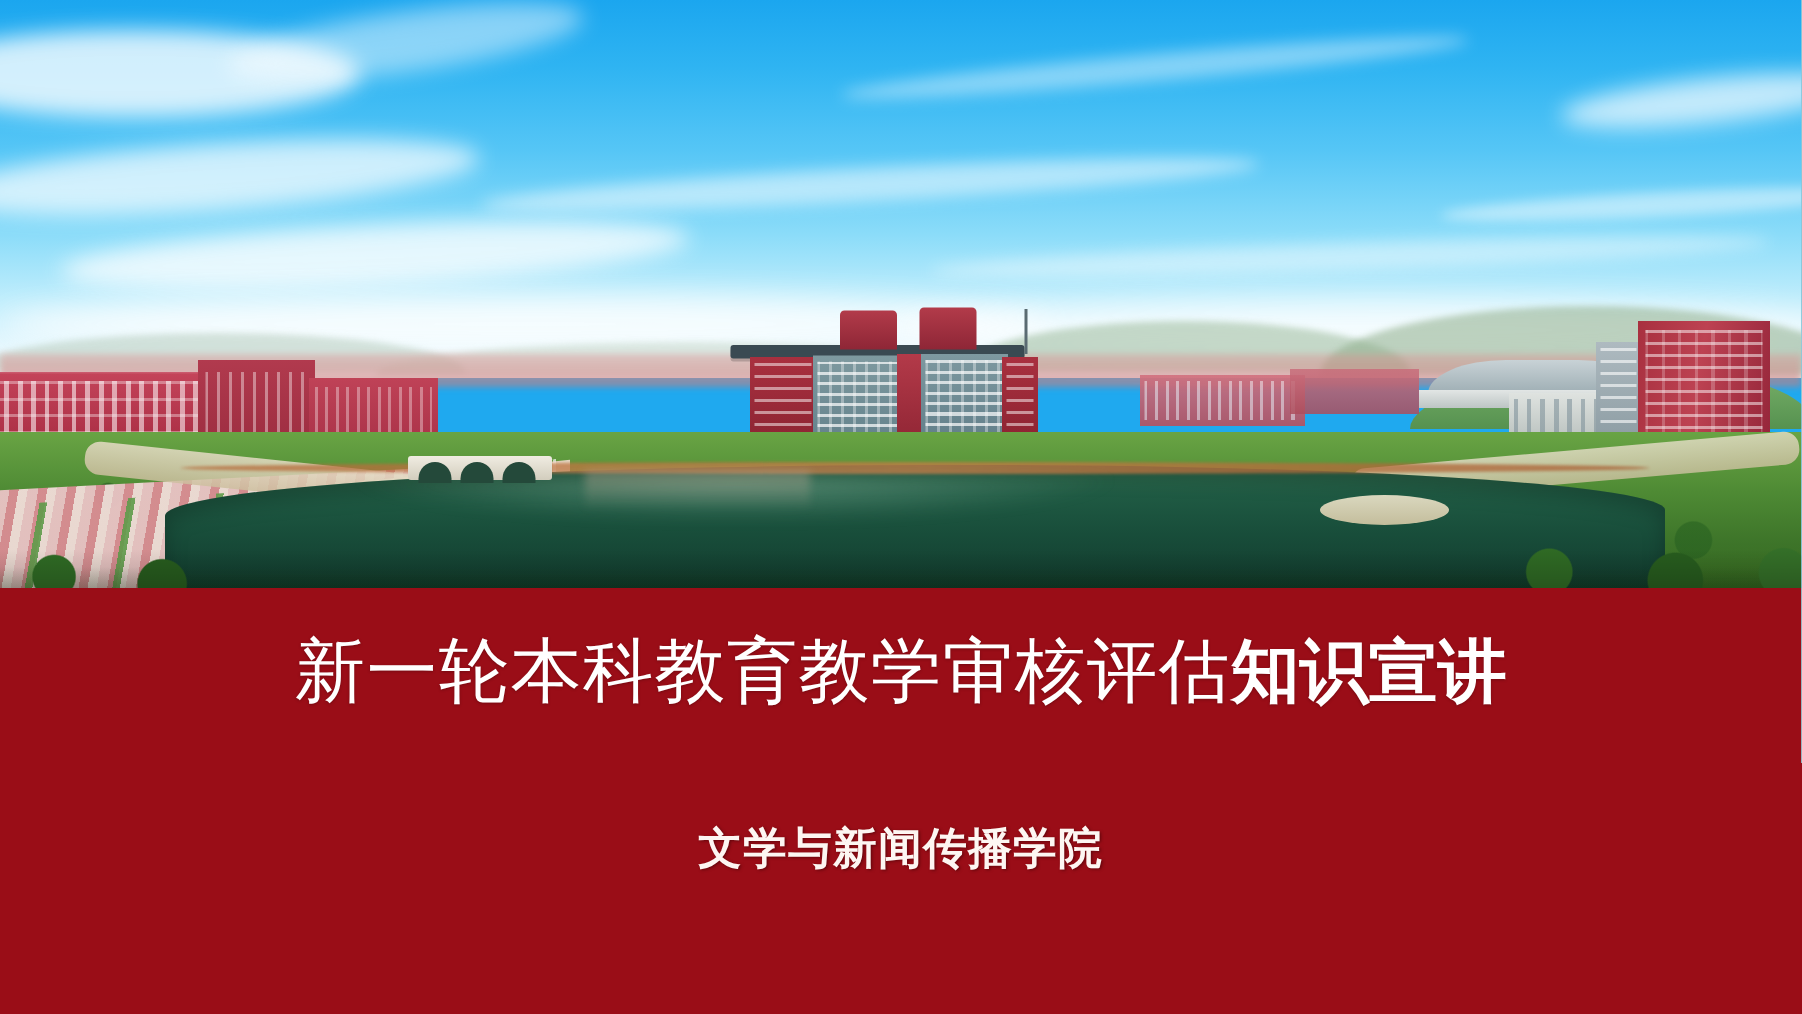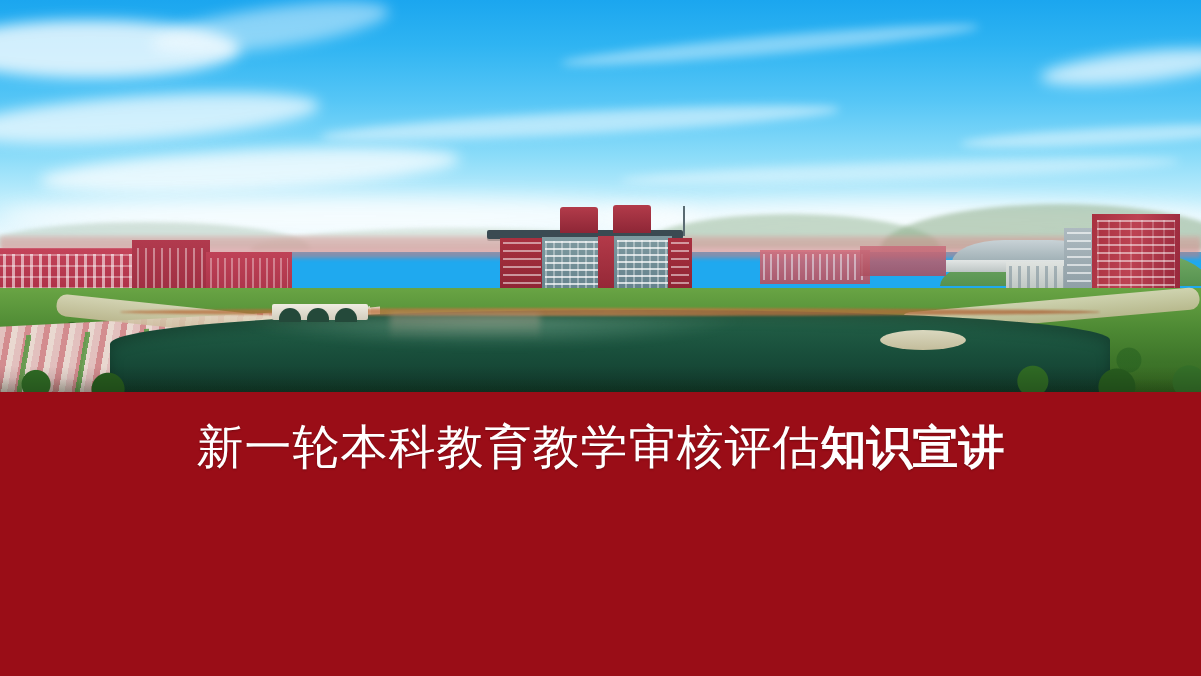--- a/index.html
+++ b/index.html
@@ -449,14 +449,15 @@
     <div class="arch a3"></div>
 
     <div class="fgTrees"></div>
     <div class="photoFade"></div>
   </div>
 
   <div class="band"></div>
 
   <div class="title"><span>新一轮本科教育教学审核评估</span><span class="emph">知识宣讲</span></div>
 
+  <div class="org">文学与新闻传播学院</div>
 
 </div>
 
 </body></html>

